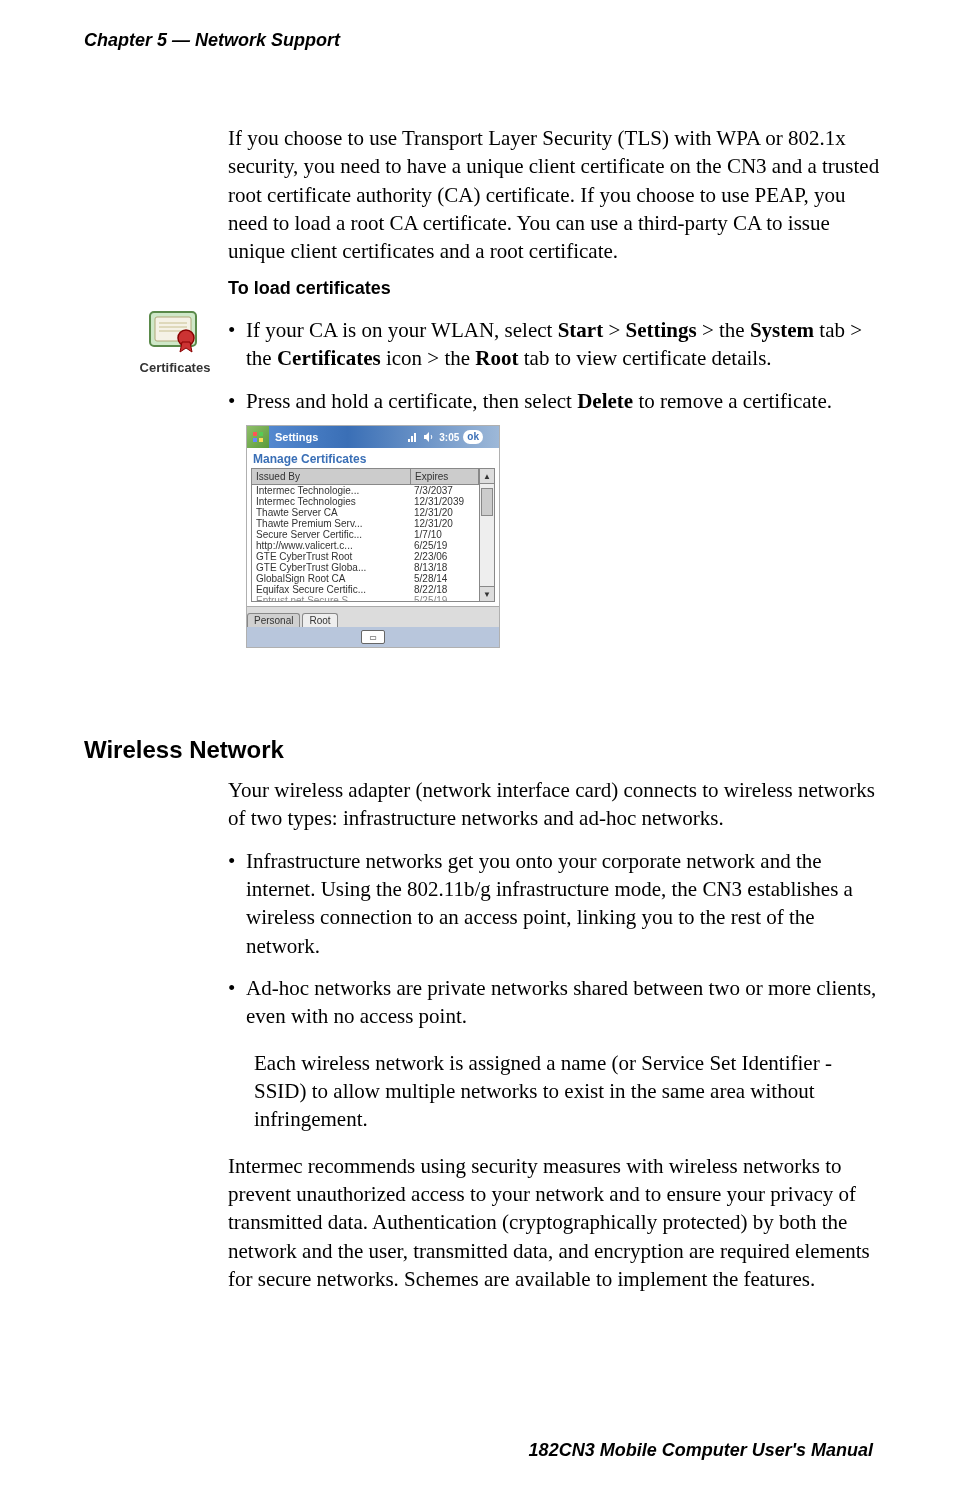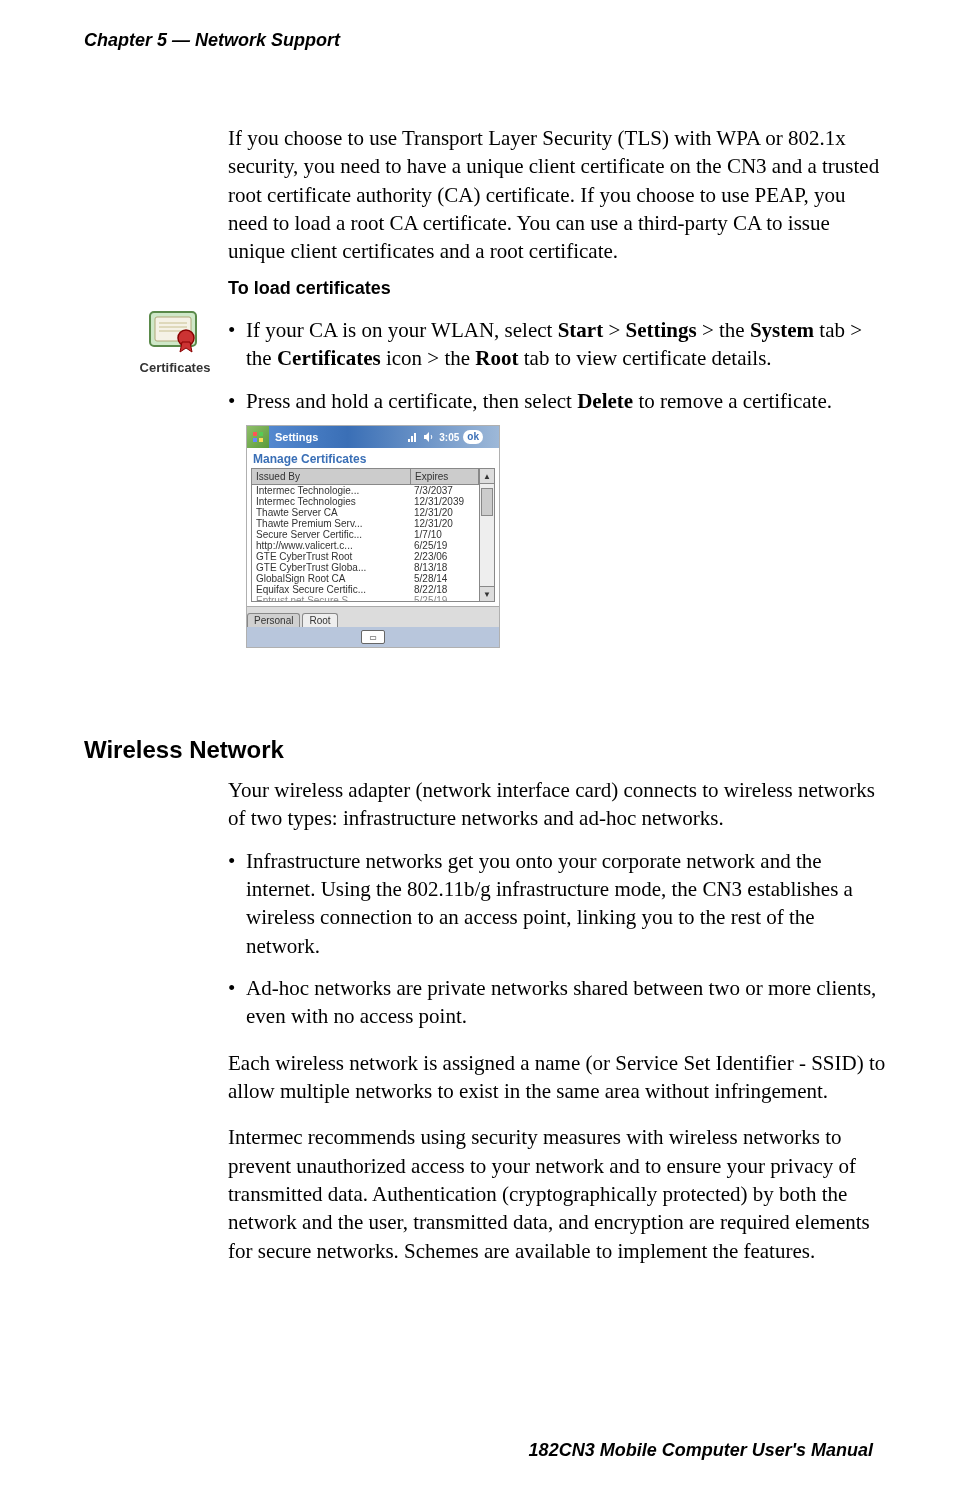--- a/index.html
+++ b/index.html
@@ -187,21 +187,21 @@
   <div class="content-col" style="top:776px;">
     <div class="body">Your wireless adapter (network interface card) connects to wireless networks of two types: infrastructure networks and ad-hoc networks.</div>
     <div class="bullet body" style="margin-top:14px;">
       <div class="dot">•</div>
       <div class="txt">Infrastructure networks get you onto your corporate network and the internet. Using the 802.11b/g infrastructure mode, the CN3 establishes a wireless connection to an access point, linking you to the rest of the network.</div>
     </div>
     <div class="bullet body" style="margin-top:14px;">
       <div class="dot">•</div>
       <div class="txt">Ad-hoc networks are private networks shared between two or more clients, even with no access point.</div>
     </div>
-    <div class="body" style="margin-top:18px;">Each wireless network is assigned a name (or Service Set Identifier - SSID) to allow multiple networks to exist in the same area without infringement.</div>
+    <div class="body" style="margin-top:18px;margin-left:26px;">Each wireless network is assigned a name (or Service Set Identifier - SSID) to allow multiple networks to exist in the same area without infringement.</div>
     <div class="body" style="margin-top:18px;">Intermec recommends using security measures with wireless networks to prevent unauthorized access to your network and to ensure your privacy of transmitted data. Authentication (cryptographically protected) by both the network and the user, transmitted data, and encryption are required elements for secure networks. Schemes are available to implement the features.</div>
   </div>
 
   <div class="footer">
     <span>182</span>
     <span>CN3 Mobile Computer User's Manual</span>
   </div>
 
 </div>
 

